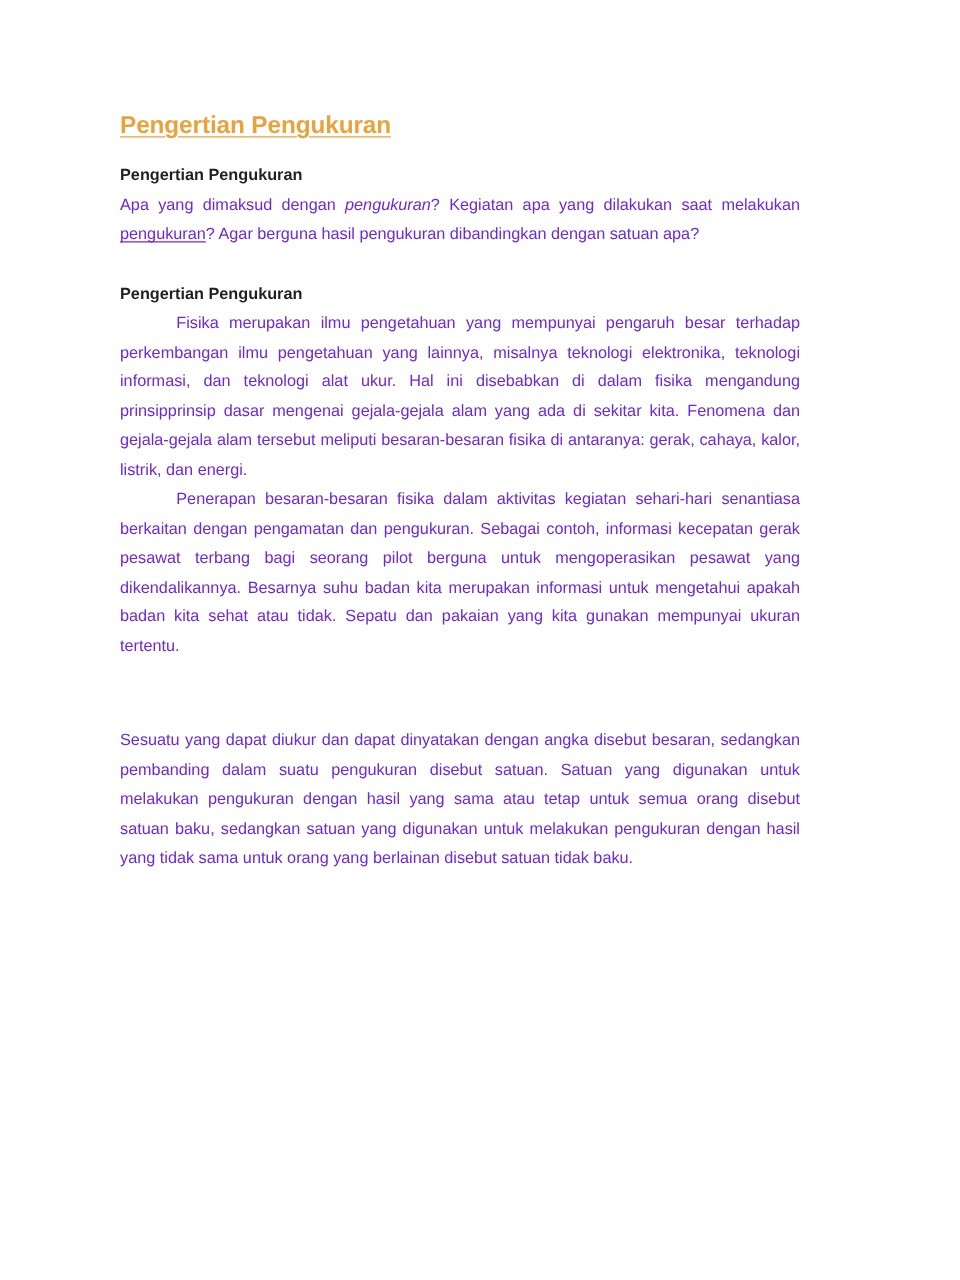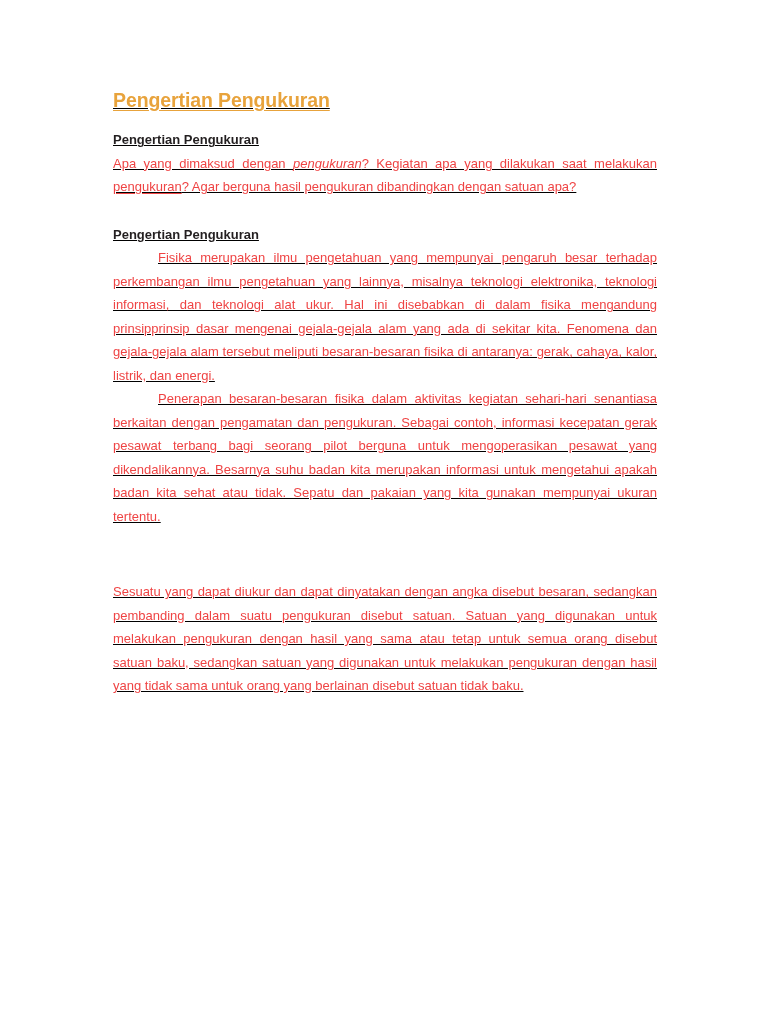--- a/index.html
+++ b/index.html
@@ -18,24 +18,23 @@
   .page {
     position: relative;
     width: 768px;
     height: 1024px;
     background: #ffffff;
     box-sizing: border-box;
   }
 
   .content {
     position: absolute;
-    left: 113px;
+    left: 96px;
     top: 88px;
     width: 544px;
-    text-decoration: underline;
   }
 
   
   .doc-title {
     font-size: 19.5px;
     font-weight: bold;
     color: #E8A33C;
     text-decoration: underline;
     text-underline-offset: 3px;
     letter-spacing: -0.1px;
@@ -49,21 +48,21 @@
     font-size: 13px;
     font-weight: bold;
     color: #231f20;
     line-height: 23.5px;
     margin: 0;
   }
 
   
   .para {
     font-size: 13px;
-    color: #ef4444;
+    color: #6d28d9;
     line-height: 23.5px;
     text-align: justify;
     margin: 0;
     word-spacing: 0px;
   }
   .para.indent {
     text-indent: 45px;
   }
   .spacer-md { height: 24px; }
   .spacer-lg { height: 26px; }

